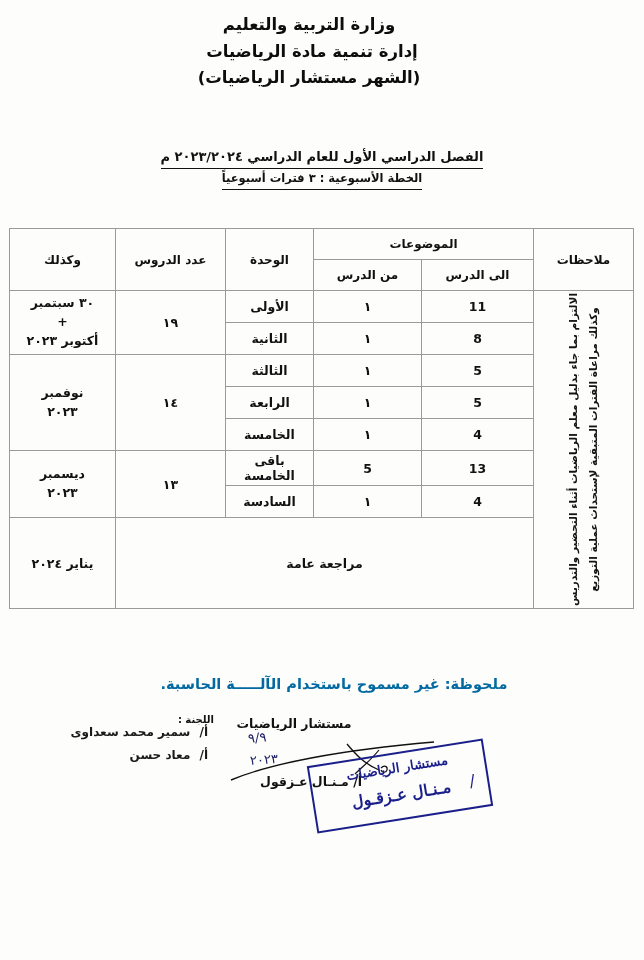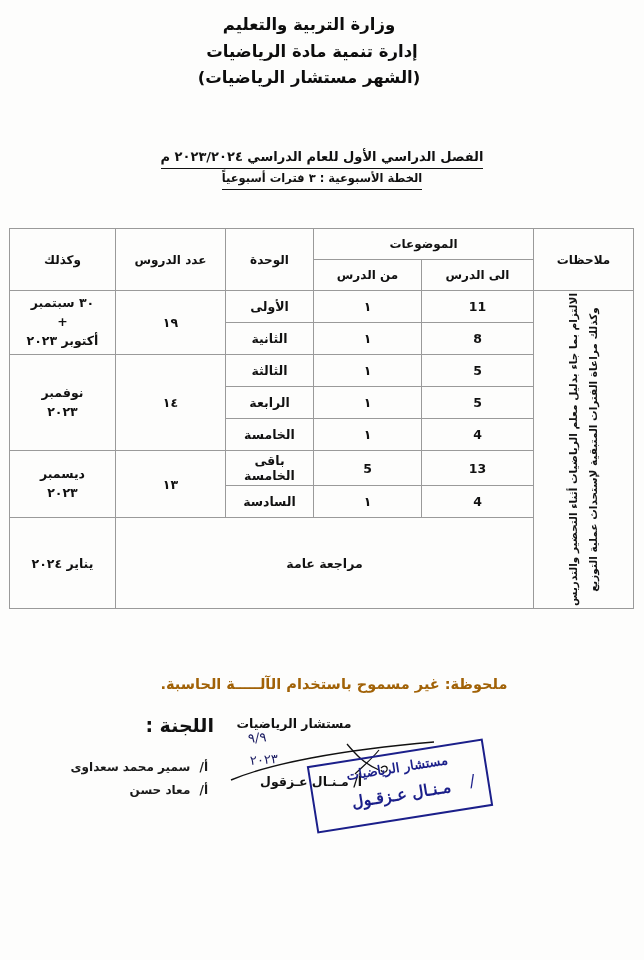--- a/index.html
+++ b/index.html
@@ -139,39 +139,39 @@
   
   .footer-note {
     position: absolute;
     top: 676px;
     right: 0;
     width: 620px;
     text-align: center;
     direction: rtl;
     font-size: 14.5px;
     font-weight: bold;
-    color: #a16207;
+    color: #0369a1;
   }
   .footer-note .stretch {
     letter-spacing: 0.5px;
   }
 
   
   .committee {
     position: absolute;
     top: 714px;
     right: 430px;
     width: 200px;
     direction: rtl;
     text-align: right;
   }
   .committee-title {
-    font-size: 19px;
-    font-weight: bold;
-    margin-bottom: 24px;
+    font-size: 10px;
+    font-weight: bold;
+    margin-bottom: 0;
     color: #111;
   }
   .committee-member {
     font-size: 12px;
     font-weight: bold;
     margin-bottom: 9px;
     color: #1a1a1a;
     padding-right: 6px;
   }
   .committee-member .pfx { margin-left: 5px; }

